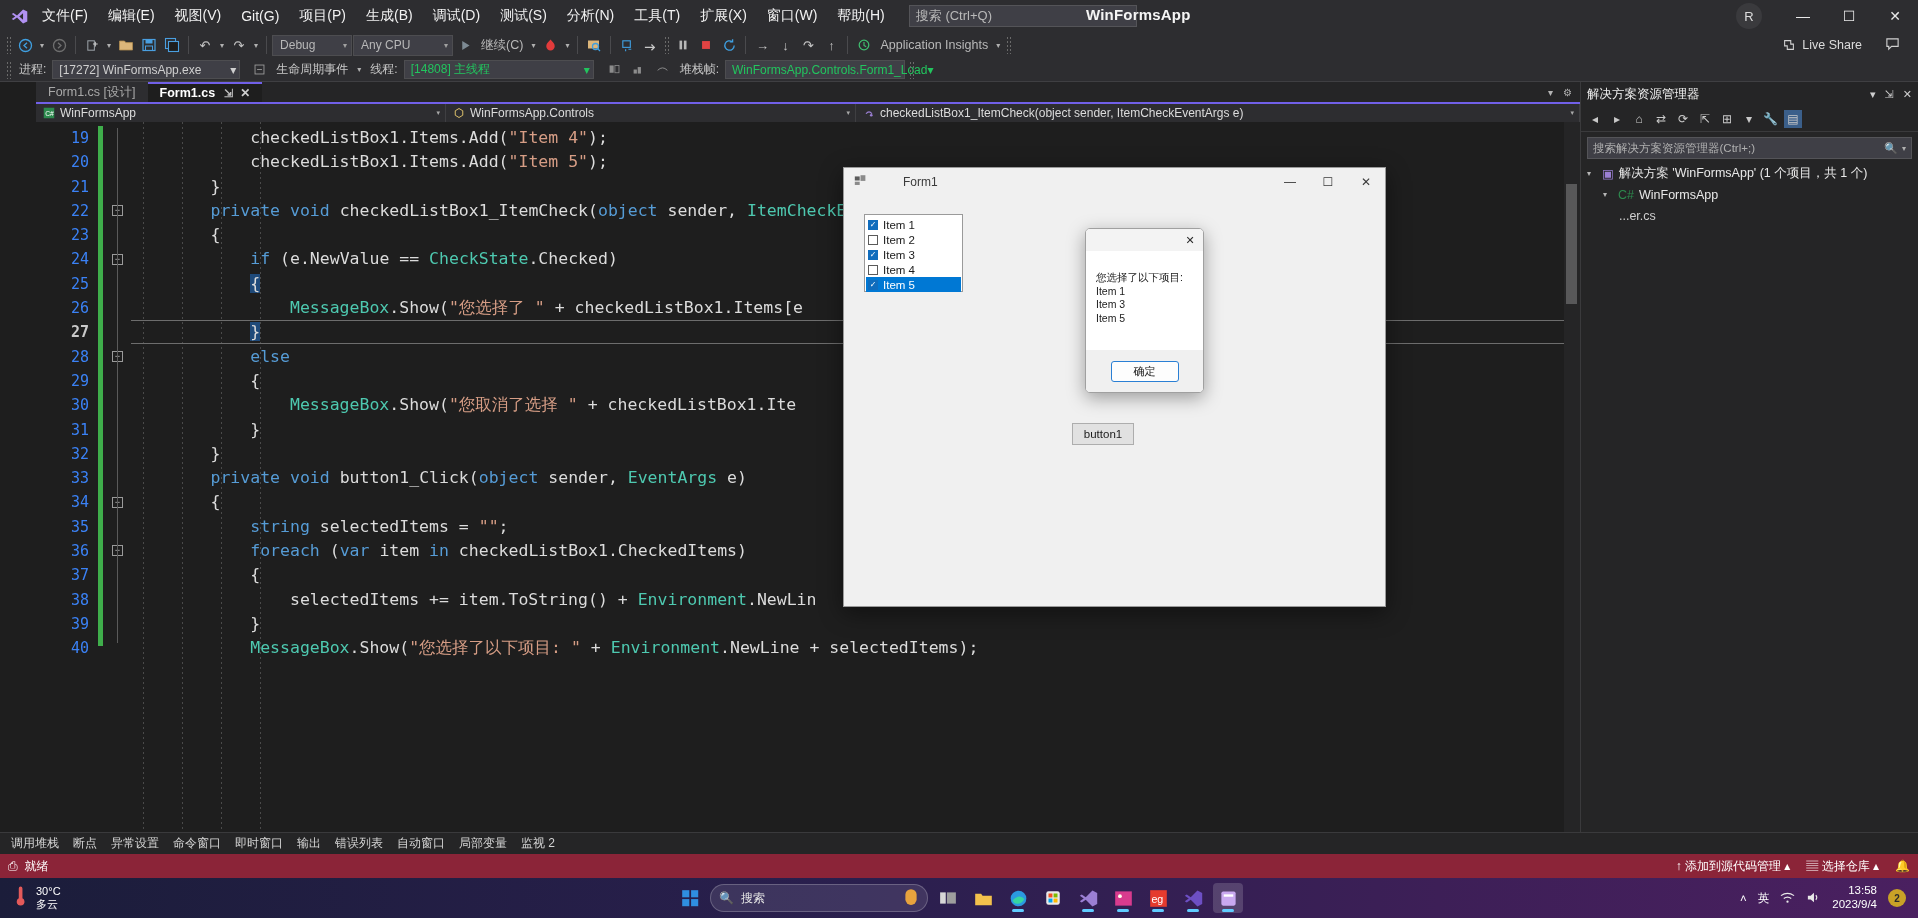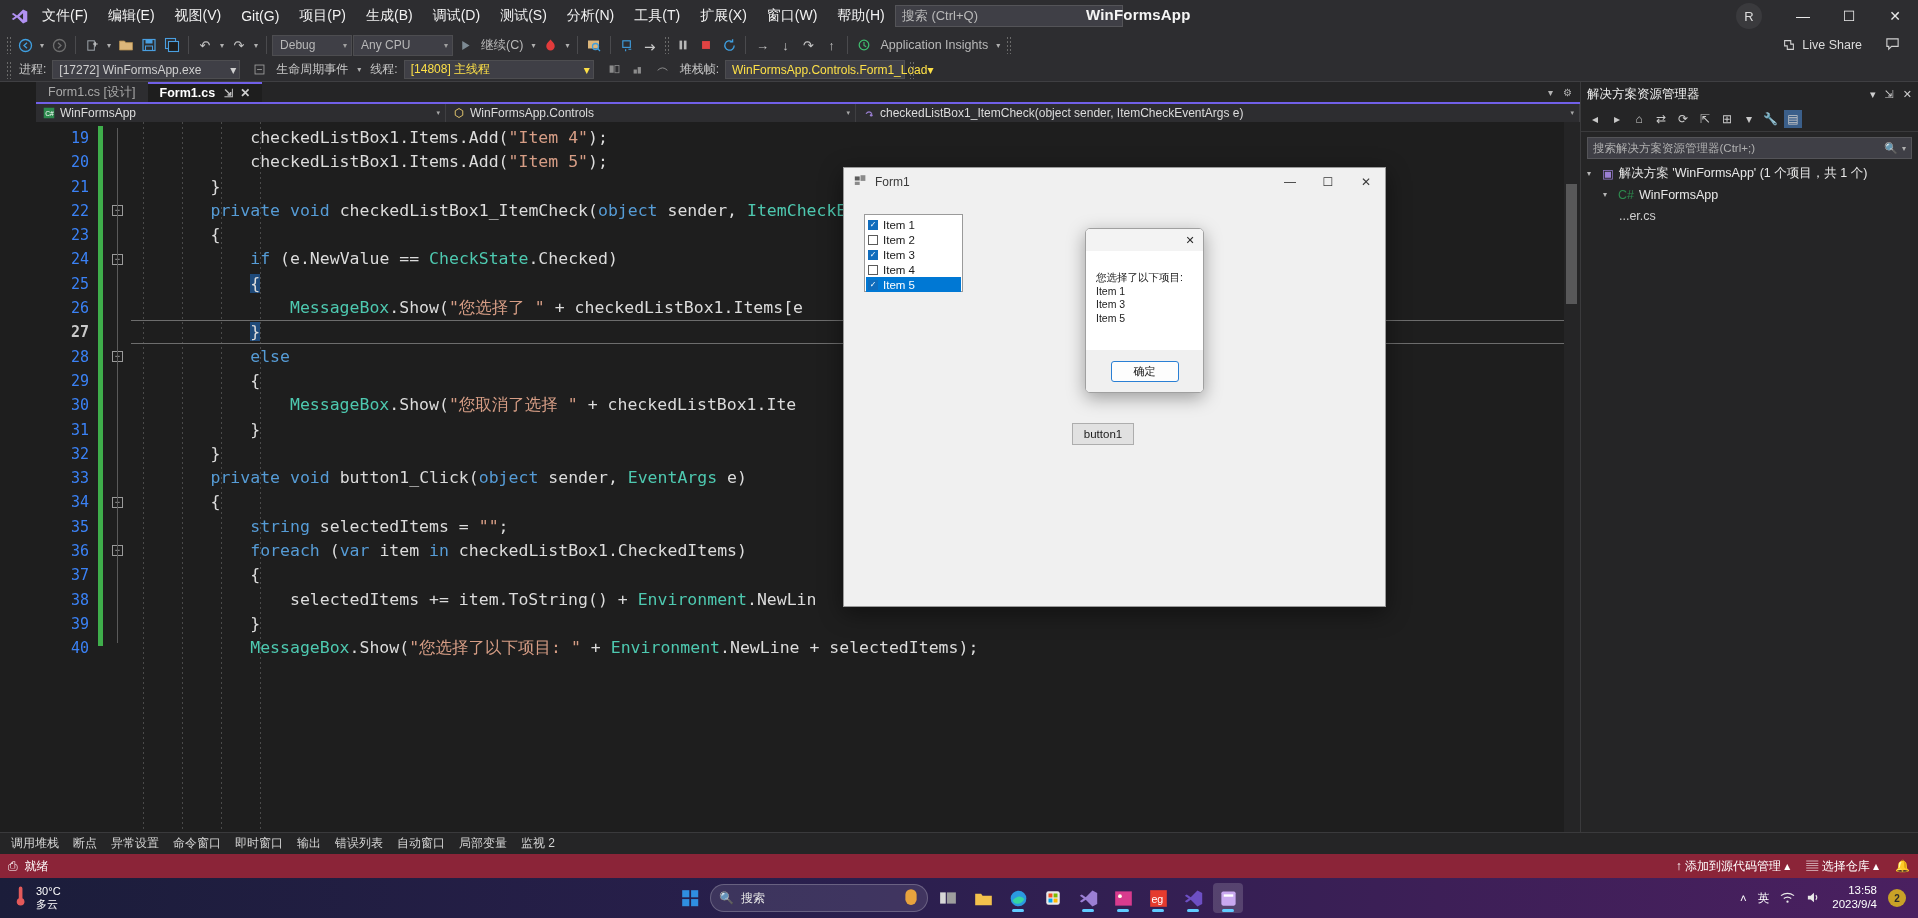--- a/index.html
+++ b/index.html
@@ -13,21 +13,21 @@
   #vs-menubar {
     height: 32px; background: #2d2d30; display: flex; align-items: center;
     padding-left: 6px; position: relative;
   }
   .vs-logo { width: 26px; height: 26px; display:flex; align-items:center; justify-content:center; }
   .vs-logo svg { width:17px; height:17px; }
   .menu-item {
     padding: 5px 10px; font-size: 14px; color: #f1f1f1; white-space: nowrap; cursor: default;
   }
   #vs-search {
-    width: 228px; height: 22px; background: #3f3f46;
+    margin-left: 14px; width: 228px; height: 22px; background: #3f3f46;
     border: 1px solid #545458; display:flex; align-items:center; padding: 0 6px;
     font-size: 13px; color: #b9b9b9;
   }
   #win-title {
     position:absolute; left: 1086px; top: 6px; font-size: 15px;
     font-weight: bold; color: #f5f5f5; letter-spacing: .2px;
   }
   .win-ctrl-group { position:absolute; right: 0; top: 0; height: 32px; display:flex; align-items:center; }
   .win-ctrl { width: 46px; height: 32px; display:flex; align-items:center; justify-content:center;
               font-size: 14px; color: #e8e8e8; }
@@ -58,21 +58,21 @@
   .tb-right-icon { position:absolute; right: 18px; color:#d0d0d0; font-size:15px; }
   
   #vs-debugbar {
     height: 24px; background:#2d2d30; display:flex; align-items:center; padding-left:4px;
     gap:2px; border-bottom:1px solid #3f3f42;
   }
   .dbg-label { font-size:12px; color:#c8c8c8; padding:0 4px; white-space:nowrap; }
   .dbg-combo { height:19px; background:#3f3f46; border:1px solid #4d4d50; color:#cfcfcf;
                font-size:12px; display:flex; align-items:center; justify-content:space-between;
                padding: 0 3px 0 6px; }
-  .dbg-combo.dim { color:#fde047; }
+  .dbg-combo.dim { color:#22c55e; }
   
   #main { position:absolute; top: 82px; left:0; right:0; bottom: 62px; display:flex; }
   #editor-pane { flex: 1; display:flex; flex-direction:column; min-width:0; position:relative;padding-left:36px; }
   
   #tabstrip { height: 20px; background:#252526; display:flex; align-items:stretch; position:relative; }
   .doc-tab {
     display:flex; align-items:center; padding: 0 12px; font-size:12.5px;
     color:#a8a8a8; background:#2d2d30; position:relative;
   }
   .doc-tab.active { background:#1e1e1e; color:#ffffff; font-weight:bold; border-top:2px solid #7160e8; }
@@ -172,21 +172,21 @@
               color:#ffffff; font-size:11.5px; }
   #clock { text-align:right; line-height:1.2; font-size:11.5px; }
   .tray-badge { width:18px; height:18px; border-radius:50%; background:#c9a227; color:#2b2b2b;
                 display:flex; align-items:center; justify-content:center; font-size:10px; font-weight:bold; }
   
   #form1 { position:absolute; left: 843px; top: 167px; width: 543px; height: 440px;
            background:#f0f0f0; border:1px solid #9a9a9a; box-shadow: 0 6px 22px rgba(0,0,0,.45);
            display:flex; flex-direction:column; }
   #form1-title { height: 27px; display:flex; align-items:center; padding-left:10px; gap:8px;
                  background:#f0f0f0; }
-  #form1-title .ftxt { font-size:12px; color:#3b3b3b; }
+  #form1-title .ftxt { font-size:12px; color:#3b3b3b;margin-left:28px; }
   #form1-ctrls { margin-left:auto; display:flex; height:27px; }
   .fctrl { width:38px; display:flex; align-items:center; justify-content:center;
            font-size:12px; color:#3a3a3a; }
   #clb { position:absolute; left: 20px; top: 46px; width: 99px; height: 78px;
          background:#ffffff; border:1px solid #9a9a9a; padding: 2px 1px 0 1px; }
   .clb-item { height: 15px; display:flex; align-items:center; gap:5px; padding-left:2px;
               font-size: 11.5px; color:#1a1a1a; }
   .clb-item.selected { background:#0078d4; color:#ffffff; }
   .cbox { width:10px; height:10px; border:1px solid #5a5a5a; background:#ffffff;
           display:flex; align-items:center; justify-content:center; flex:none; }

